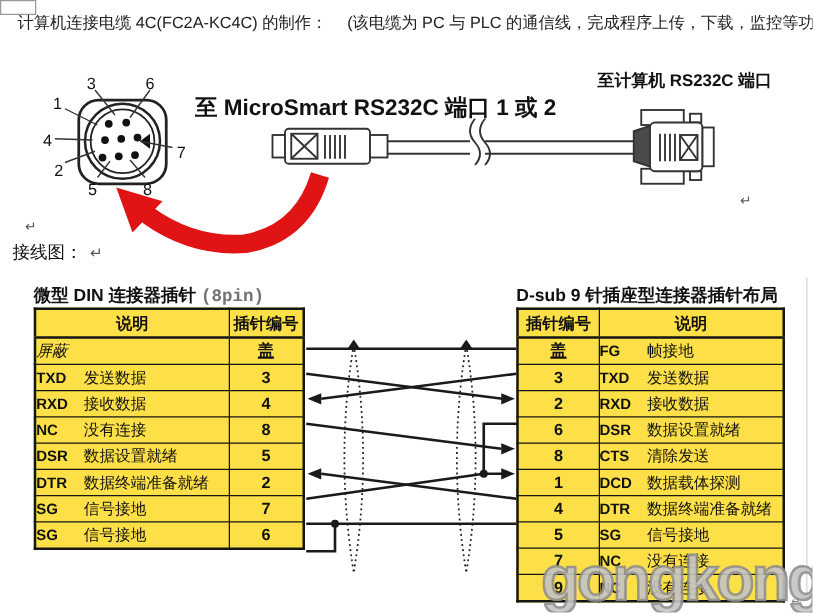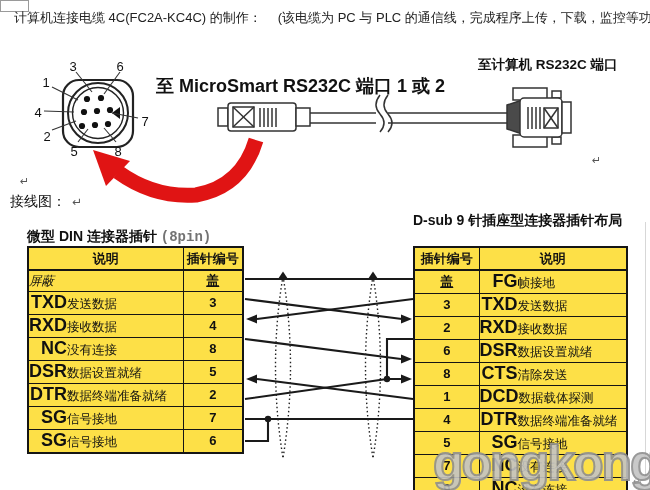--- a/index.html
+++ b/index.html
@@ -13,31 +13,31 @@
   .pm1{left:20px;top:175px;}
   .pm2{left:72px;top:195px;font-size:12px;}
   .pm3{left:592px;top:154px;}
   .pm4{left:633px;top:476px;font-size:9px;color:#888;}
   .port-label-left{left:156px;top:74px;font-size:18px;font-weight:bold;color:#111;white-space:nowrap;}
   .port-label-right{left:478px;top:56px;font-size:13.5px;font-weight:bold;color:#111;white-space:nowrap;}
   .section-label{left:10px;top:193px;font-size:14px;color:#111;}
   .tbl-title{font-size:14px;font-weight:bold;color:#111;white-space:nowrap;}
   .tbl-title .red{color:#737373;font-family:Liberation Mono, monospace;}
   .tl-left{left:27px;top:228px;}
-  .tl-right{left:413px;top:212px;}
+  .tl-right{left:413px;top:228px;}
   table.wtable{border-collapse:collapse;table-layout:fixed;background:#fde047;
     border:2px solid #151515;font-size:13px;color:#111;}
   table.wtable th{border:1px solid #151515;border-bottom:2px solid #151515;
     height:21px;padding:0;font-weight:bold;text-align:center;line-height:21px;}
   table.wtable td{border:1px solid #151515;height:20px;padding:0;line-height:20px;
     overflow:hidden;white-space:nowrap;}
   .t-left{left:27px;top:246px;}
   .t-right{left:413px;top:246px;}
   td.desc-cell{padding-left:7px;text-align:left;font-size:12.5px;}
-  td.desc-cell .code{display:inline-block;min-width:38px;font-weight:bold;font-size:18px;text-align:right;}
+  td.desc-cell .code{display:inline-block;min-width:38px;font-weight:bold;font-size:12px;}
   td.pin-cell{font-weight:bold;text-align:center;}
   .cap{font-weight:bold;text-decoration:underline;}
   .shield-italic{font-style:italic;}
   .watermark{left:433px;top:438px;font-size:50px;font-weight:bold;line-height:1;
     letter-spacing:-2px;color:#c4c4c4;-webkit-text-stroke:2px #8f8f8f;
     text-shadow:1px 1px 0 #aaa;opacity:.9;z-index:6;}
   .vline{left:645px;top:222px;width:1px;height:256px;background:#c9c9c9;opacity:.75;}
   svg{position:absolute;overflow:visible;}
   .din-num{font-size:13px;fill:#111;font-family:"Liberation Sans",sans-serif;}
 </style>

